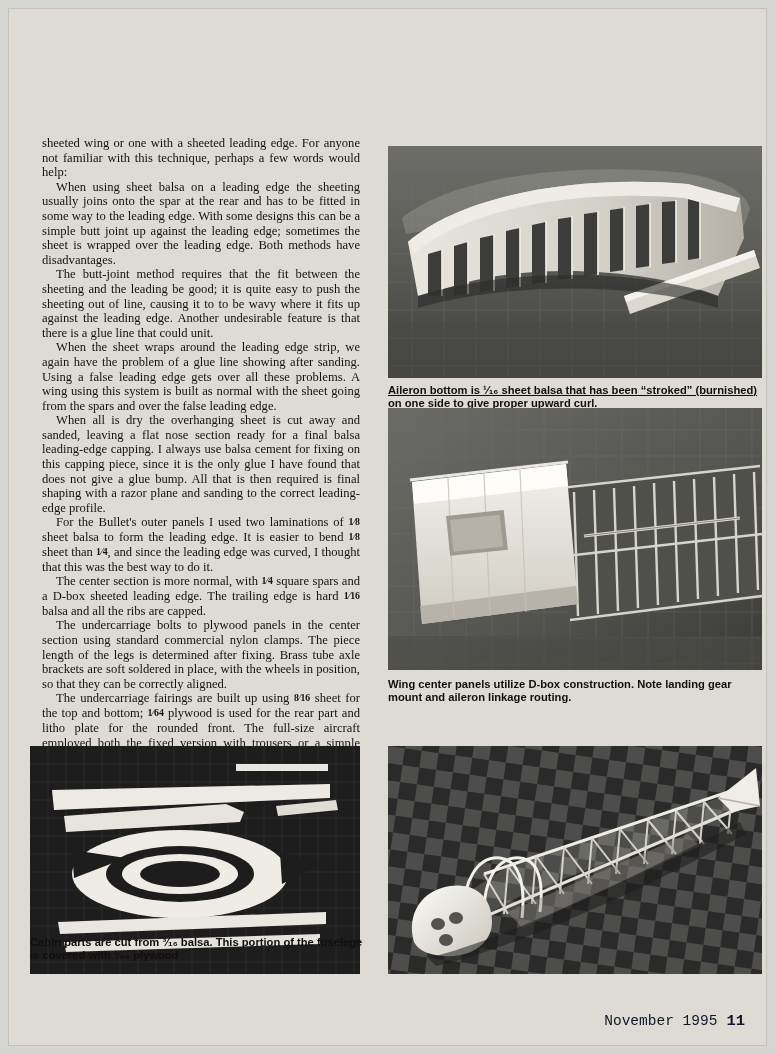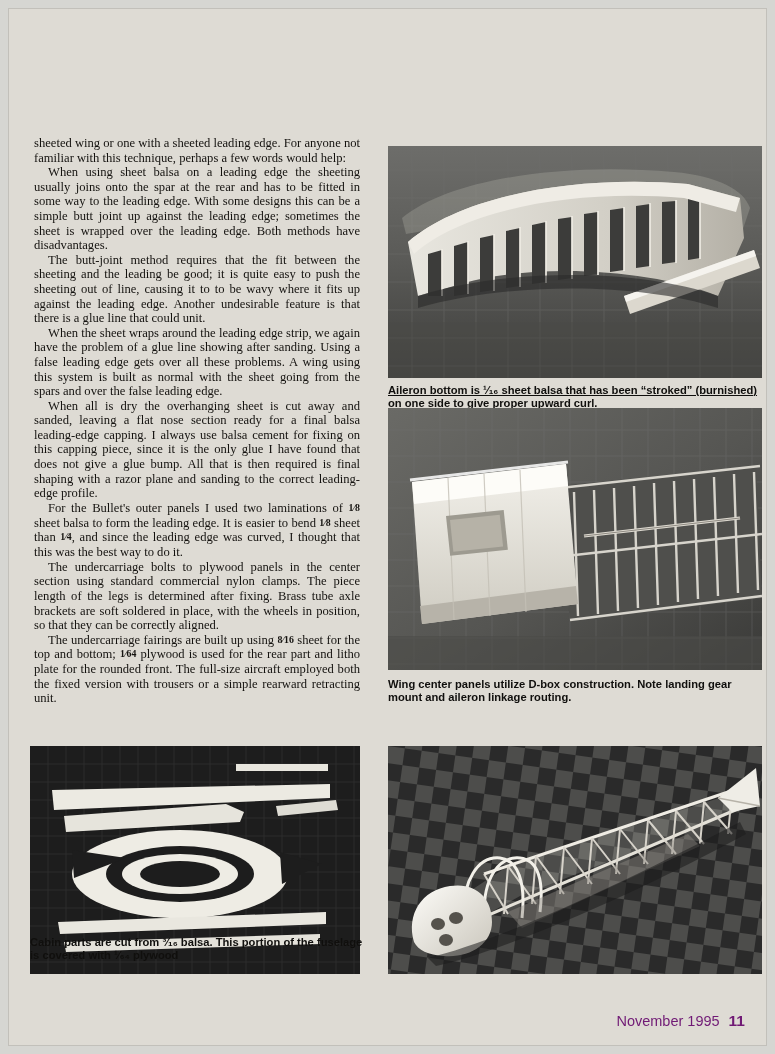--- a/index.html
+++ b/index.html
@@ -30,21 +30,21 @@
     left: 22px;
     top: 128px;
     width: 330px;
     font-size: 12.6px;
     line-height: 14.6px;
     color: #14120f;
     text-align: justify;
     hyphens: none;
   }
   .col-text p {
-    margin: 0 0 0 4px;
+    margin: 0 0 0 12px;
   }
   .col-text p.ind {
     text-indent: 14px;
   }
   .frac {
     font-size: 0.78em;
     vertical-align: 0.12em;
     font-weight: bold;
   }
   
@@ -72,23 +72,23 @@
 
   #cap1 { left: 380px; top: 376px; width: 374px; text-decoration: underline; }
   #cap2 { left: 380px; top: 670px; width: 374px; }
   #cap3 { left: 22px;  top: 928px; width: 336px; }
   #cap4 { left: 380px; top: 972px; width: 374px; }
 
   .footer {
     position: absolute;
     right: 22px;
     bottom: 16px;
-    font-family: Liberation Sans, sans-serif;
+    font-family: Liberation Mono, monospace;
     font-size: 14.5px;
-    color: #701a75;
+    color: #0f172a;
     margin-left: 16px;
   }
   .footer .pg {
     font-weight: bold;
     font-size: 15.5px;
     margin-left: 9px;
   }
   
   .photo svg { display: block; width: 100%; height: 100%; }
 </style>
@@ -98,20 +98,21 @@
 <div class="page">
   <div class="paper">
 
     <div class="col-text">
       <p>sheeted wing or one with a sheeted leading edge. For anyone not familiar with this technique, perhaps a few words would help:</p>
       <p class="ind">When using sheet balsa on a leading edge the sheeting usually joins onto the spar at the rear and has to be fitted in some way to the leading edge. With some designs this can be a simple butt joint up against the leading edge; sometimes the sheet is wrapped over the leading edge. Both methods have disadvantages.</p>
       <p class="ind">The butt-joint method requires that the fit between the sheeting and the leading be good; it is quite easy to push the sheeting out of line, causing it to to be wavy where it fits up against the leading edge. Another undesirable feature is that there is a glue line that could unit.</p>
       <p class="ind">When the sheet wraps around the leading edge strip, we again have the problem of a glue line showing after sanding. Using a false leading edge gets over all these problems. A wing using this system is built as normal with the sheet going from the spars and over the false leading edge.</p>
       <p class="ind">When all is dry the overhanging sheet is cut away and sanded, leaving a flat nose section ready for a final balsa leading-edge capping. I always use balsa cement for fixing on this capping piece, since it is the only glue I have found that does not give a glue bump. All that is then required is final shaping with a razor plane and sanding to the correct leading-edge profile.</p>
       <p class="ind">For the Bullet's outer panels I used two laminations of <span class="frac">1⁄8</span> sheet balsa to form the leading edge. It is easier to bend <span class="frac">1⁄8</span> sheet than <span class="frac">1⁄4</span>, and since the leading edge was curved, I thought that this was the best way to do it.</p>
+      <p class="ind">The center section is more normal, with <span class="frac">1⁄4</span> square spars and a D-box sheeted leading edge. The trailing edge is hard <span class="frac">1⁄16</span> balsa and all the ribs are capped.</p>
       <p class="ind">The undercarriage bolts to plywood panels in the center section using standard commercial nylon clamps. The piece length of the legs is determined after fixing. Brass tube axle brackets are soft soldered in place, with the wheels in position, so that they can be correctly aligned.</p>
       <p class="ind">The undercarriage fairings are built up using <span class="frac">8⁄16</span> sheet for the top and bottom; <span class="frac">1⁄64</span> plywood is used for the rear part and litho plate for the rounded front. The full-size aircraft employed both the fixed version with trousers or a simple rearward retracting unit.</p>
     </div>
 
     <div class="photo" id="photo1">
       <svg viewBox="0 0 374 232" preserveAspectRatio="none" aria-hidden="true">
         <defs>
           <linearGradient id="bg1" x1="0" y1="0" x2="0" y2="1">
             <stop offset="0" stop-color="#6d6d6a"></stop>
             <stop offset="0.5" stop-color="#5a5a57"></stop>

